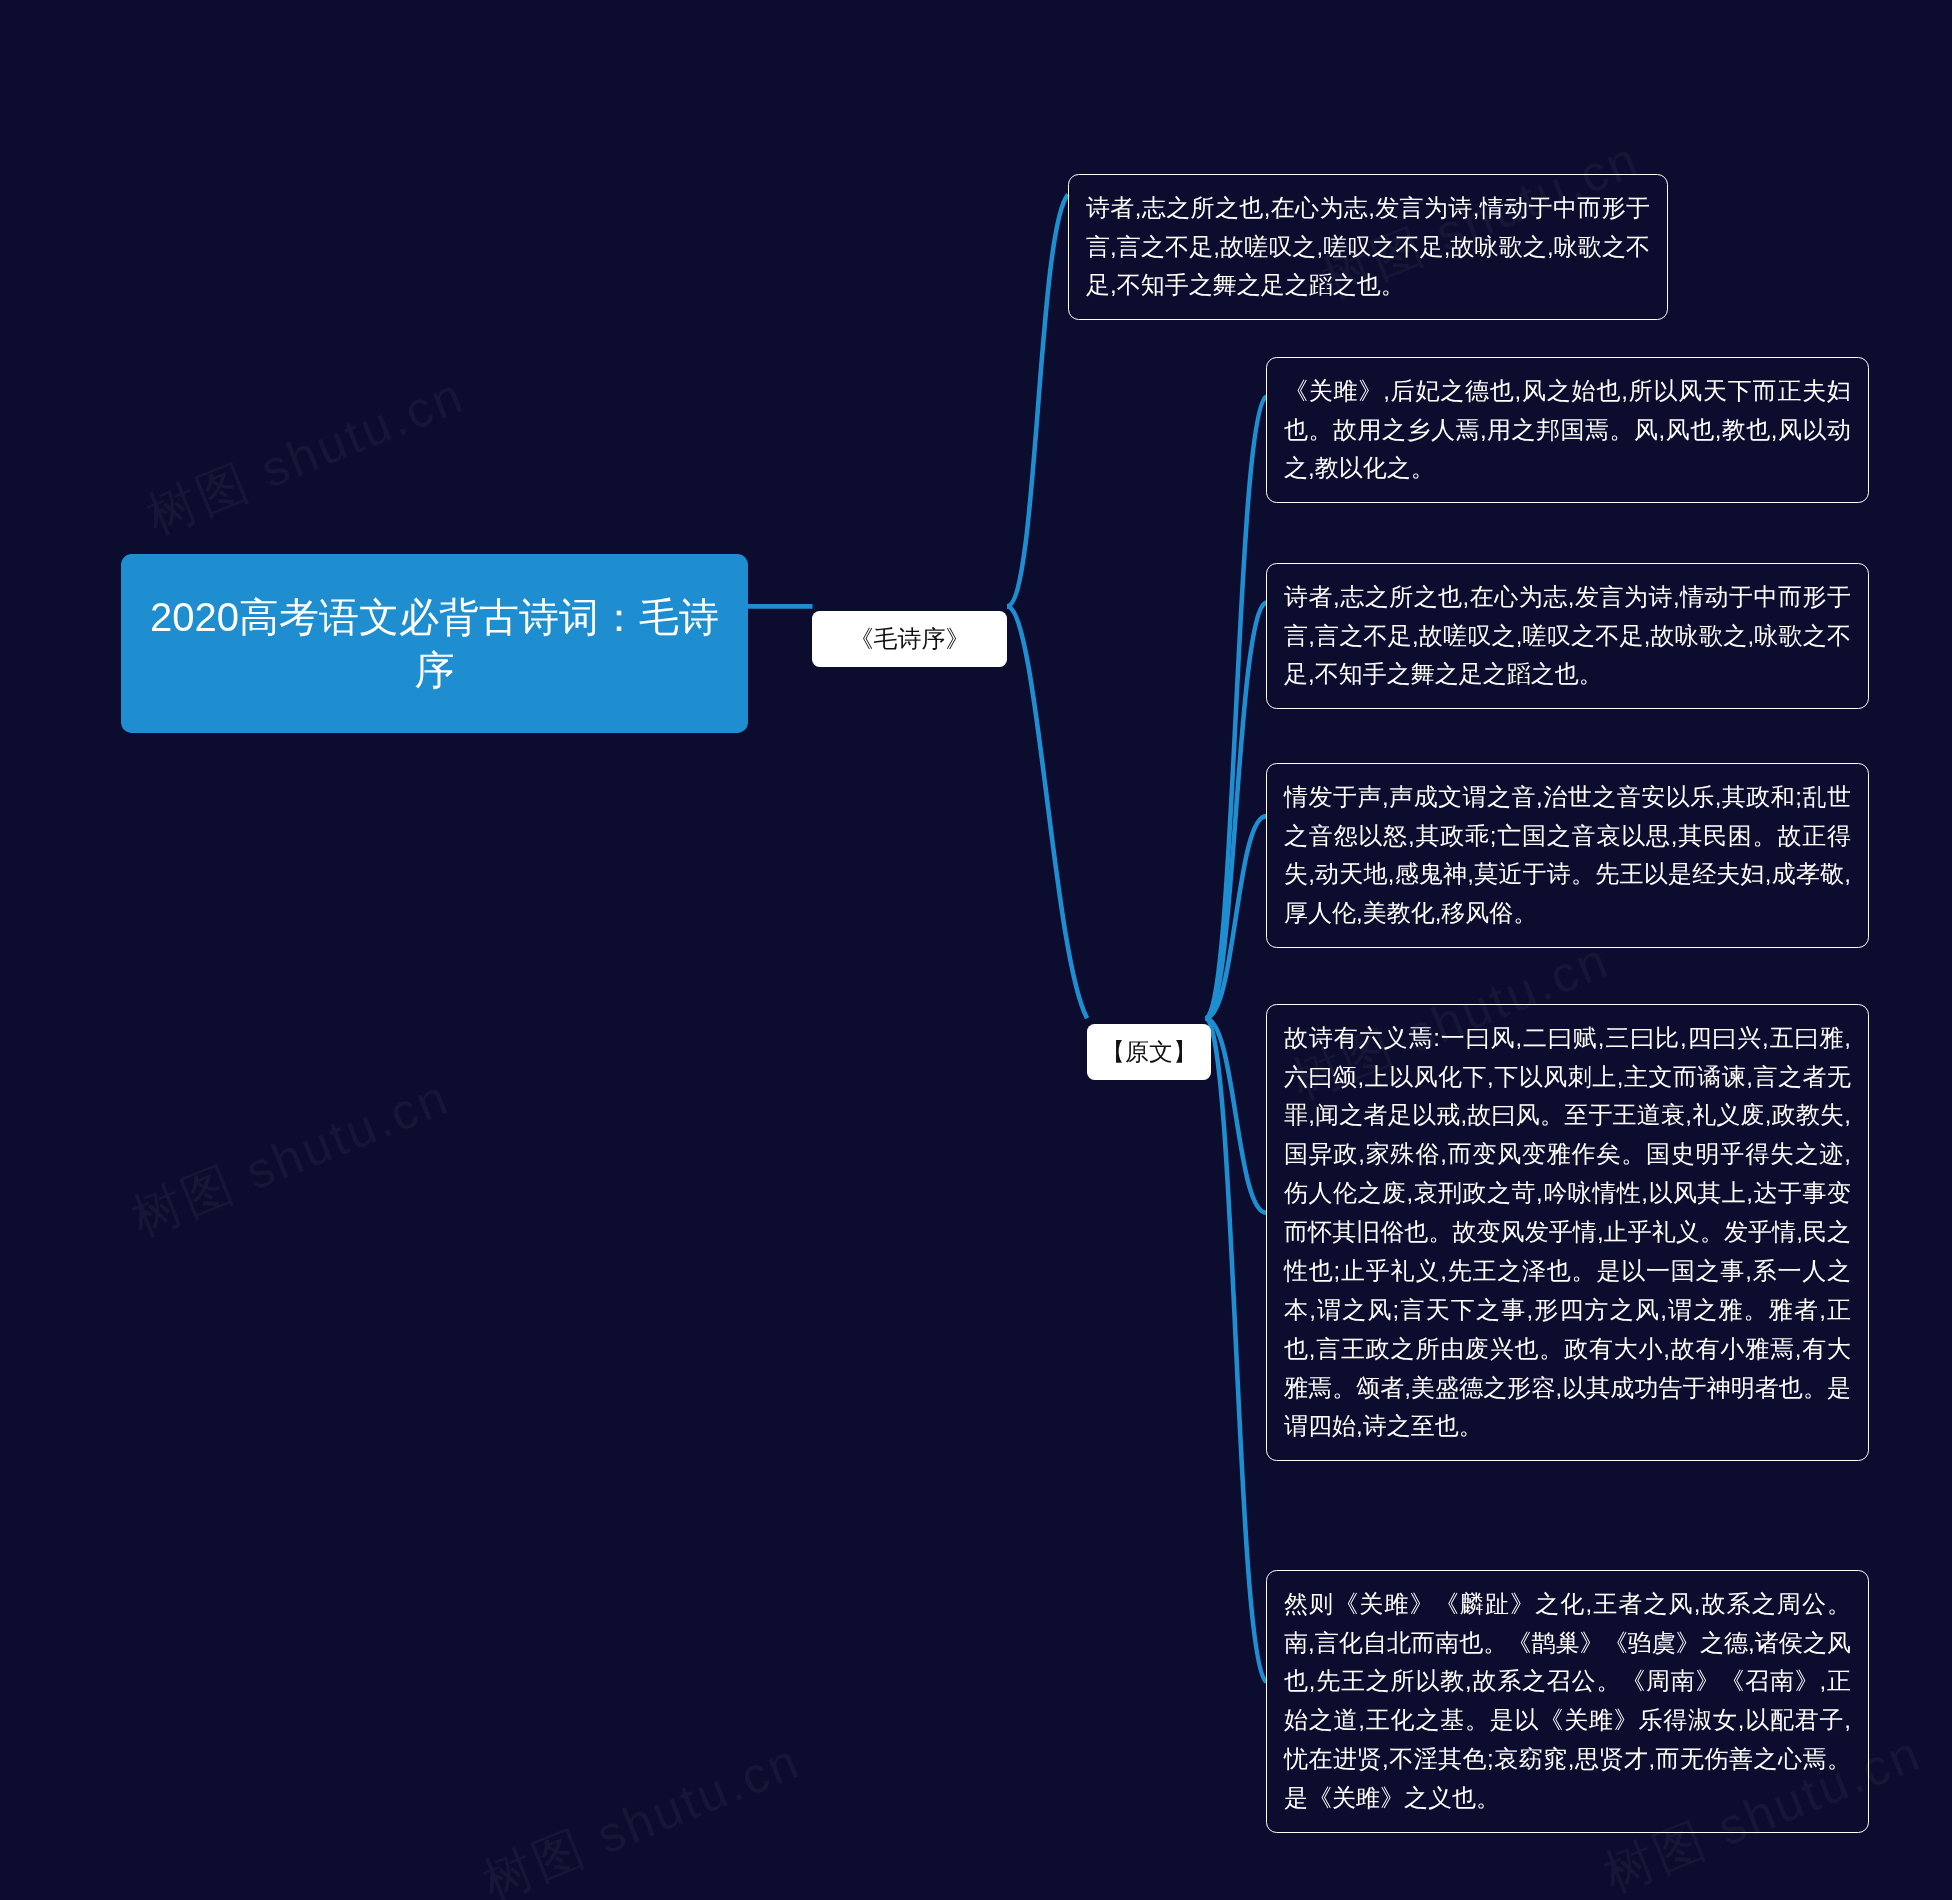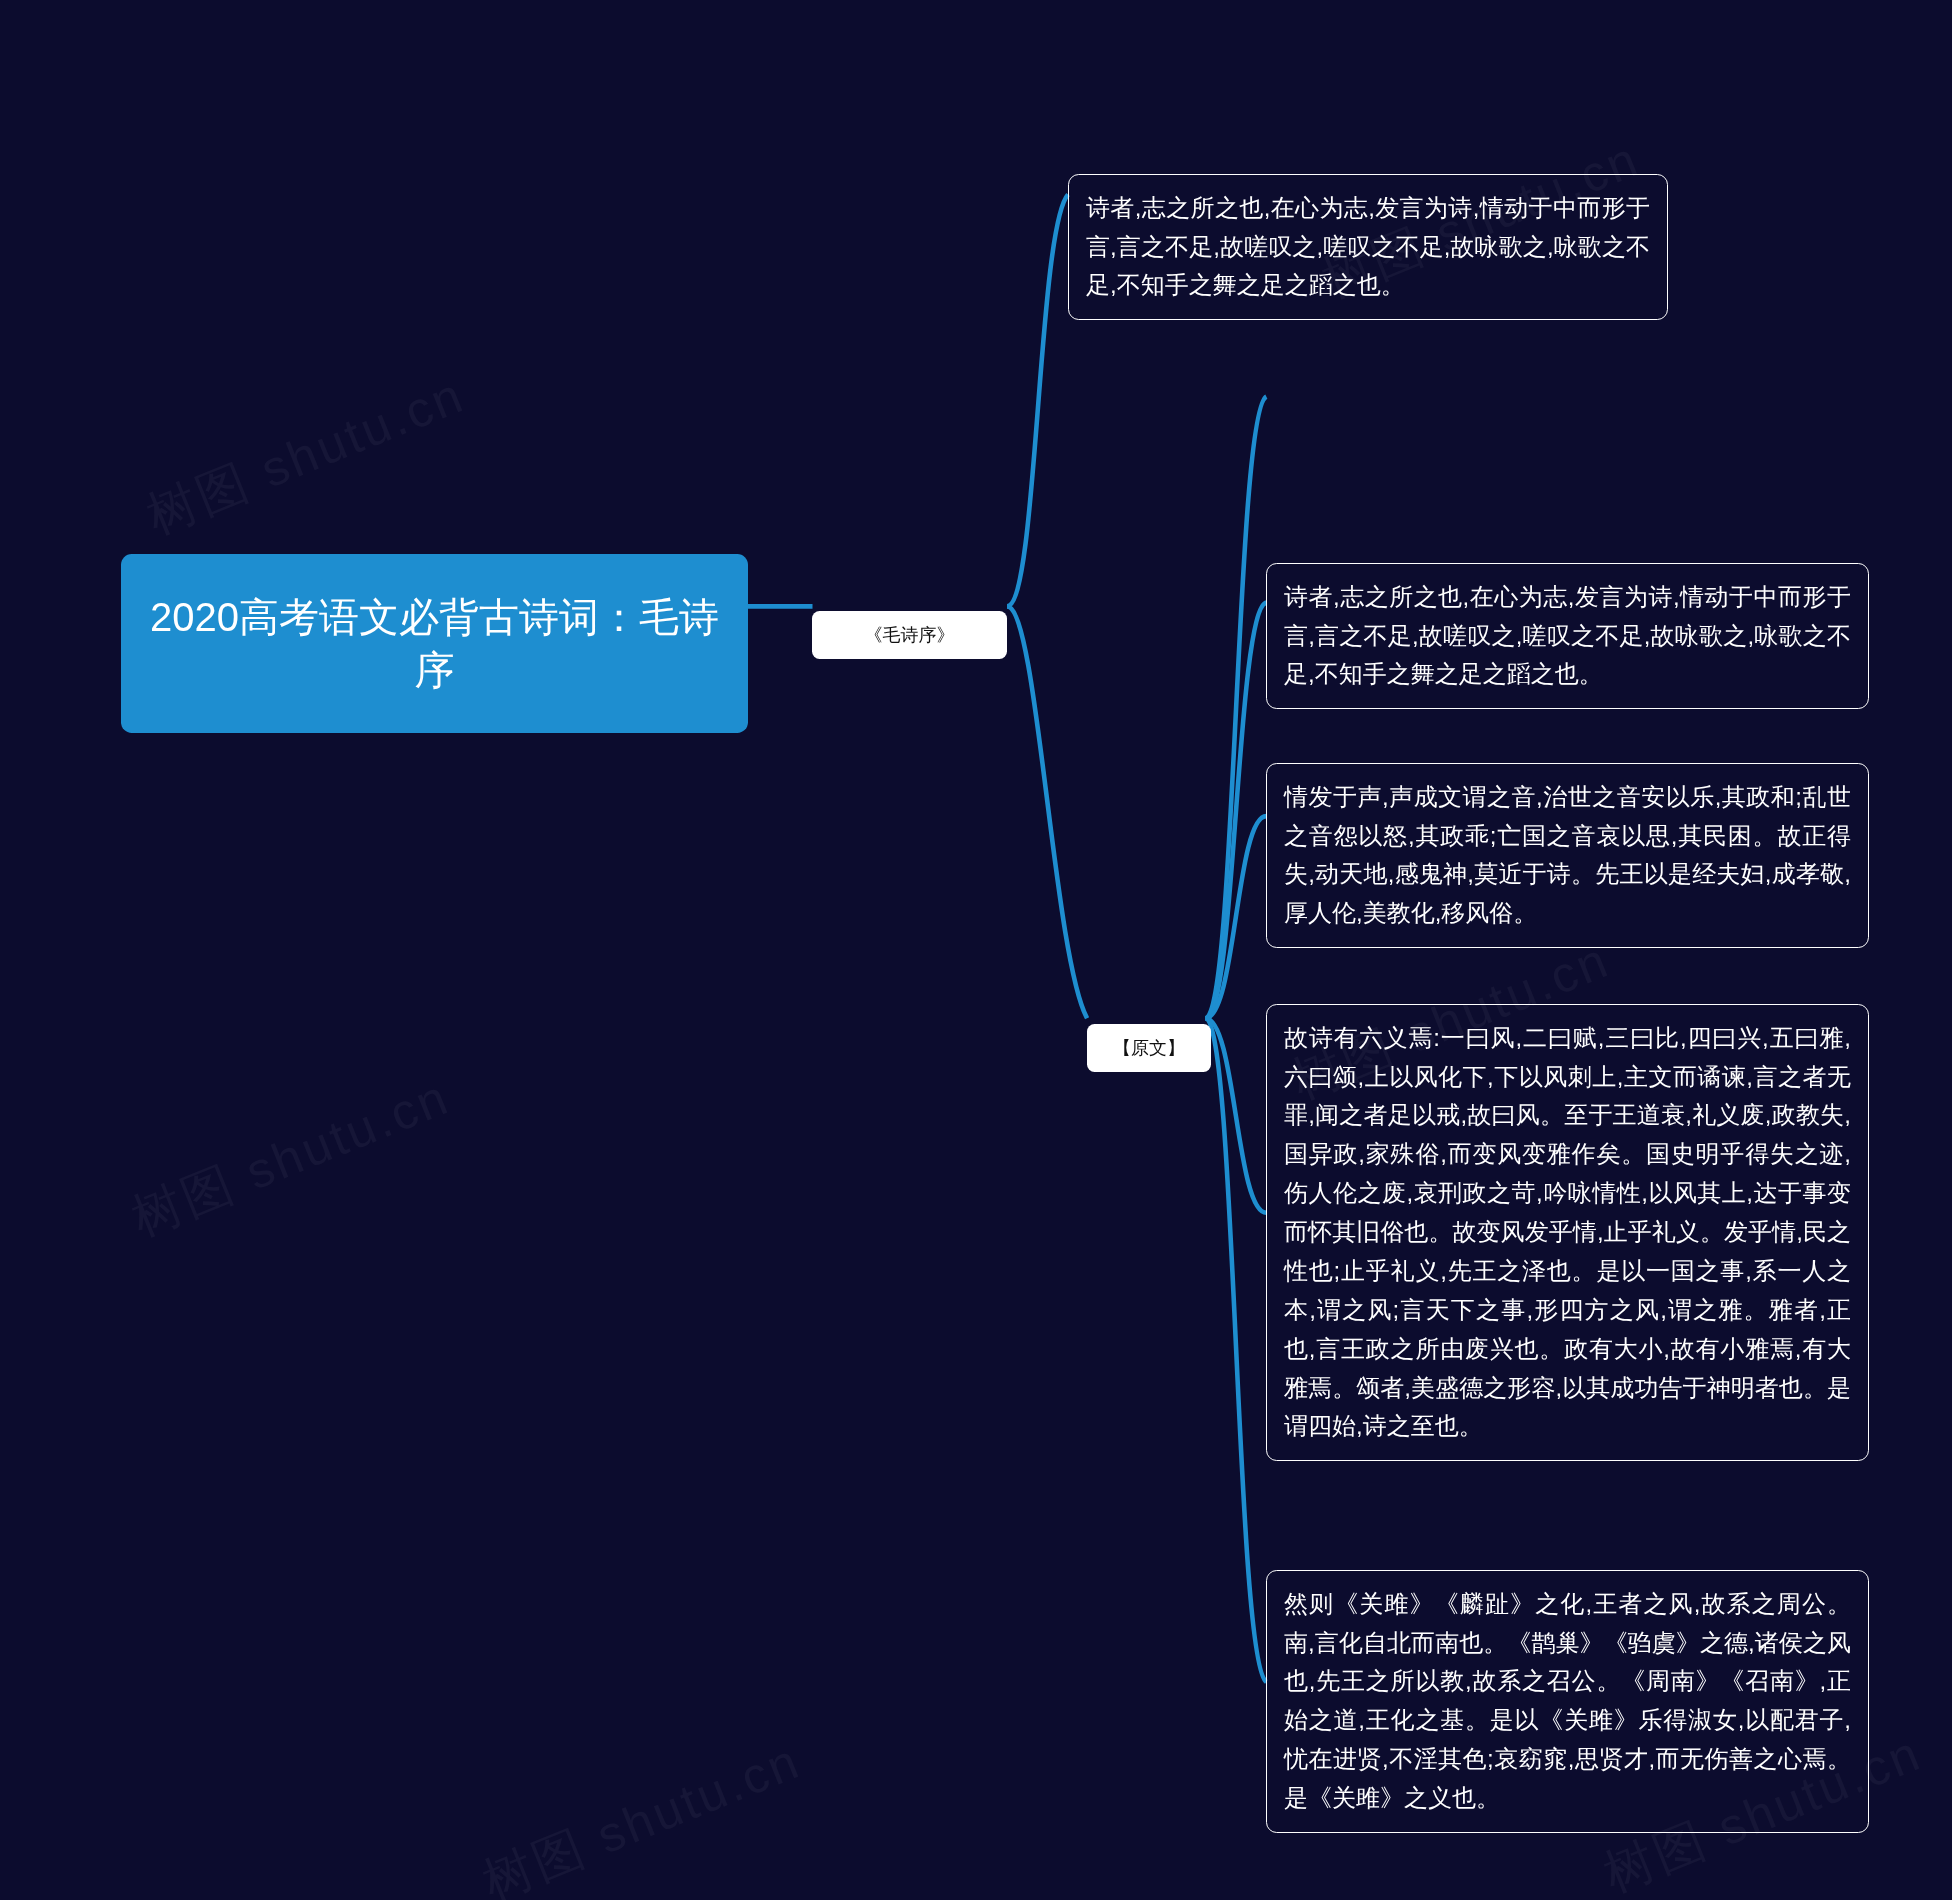--- a/index.html
+++ b/index.html
@@ -52,21 +52,21 @@
     text-align: center;
     padding: 17px 20px;
     display: flex;
     align-items: center;
     justify-content: center;
   }
   .branch-node {
     background: #ffffff;
     color: #111111;
     border-radius: 7.6px;
-    font-size: 18px;
+    font-size: 24px;
     padding: 12.2px 17px;
     display: flex;
     align-items: center;
     justify-content: center;
     white-space: nowrap;
   }
   .leaf-node {
     background: transparent;
     color: #ffffff;
     border: 1.5px solid #ffffff;
@@ -111,20 +111,21 @@
   <div class="node branch-node" style="left:812px; top:574px; width:195px;">
     <span>《毛诗序》</span>
   </div>
 
   <div class="node branch-node" style="left:1087px; top:987px; width:124px;">
     <span>【原文】</span>
   </div>
 
   <div class="node leaf-node" style="left:1068px; top:137px; width:600px;">诗者,志之所之也,在心为志,发言为诗,情动于中而形于言,言之不足,故嗟叹之,嗟叹之不足,故咏歌之,咏歌之不足,不知手之舞之足之蹈之也。</div>
 
+  <div class="node leaf-node" style="left:1266px; top:320px; width:603px;">《关雎》,后妃之德也,风之始也,所以风天下而正夫妇也。故用之乡人焉,用之邦国焉。风,风也,教也,风以动之,教以化之。</div>
 
   <div class="node leaf-node" style="left:1266px; top:526px; width:603px;">诗者,志之所之也,在心为志,发言为诗,情动于中而形于言,言之不足,故嗟叹之,嗟叹之不足,故咏歌之,咏歌之不足,不知手之舞之足之蹈之也。</div>
 
   <div class="node leaf-node" style="left:1266px; top:726px; width:603px;">情发于声,声成文谓之音,治世之音安以乐,其政和;乱世之音怨以怒,其政乖;亡国之音哀以思,其民困。故正得失,动天地,感鬼神,莫近于诗。先王以是经夫妇,成孝敬,厚人伦,美教化,移风俗。</div>
 
   <div class="node leaf-node" style="left:1266px; top:1533px; width:603px;">然则《关雎》《麟趾》之化,王者之风,故系之周公。南,言化自北而南也。《鹊巢》《驺虞》之德,诸侯之风也,先王之所以教,故系之召公。《周南》《召南》,正始之道,王化之基。是以《关雎》乐得淑女,以配君子,忧在进贤,不淫其色;哀窈窕,思贤才,而无伤善之心焉。是《关雎》之义也。</div>
 
   <div class="node leaf-node" style="left:1266px; top:967px; width:603px;">故诗有六义焉:一曰风,二曰赋,三曰比,四曰兴,五曰雅,六曰颂,上以风化下,下以风刺上,主文而谲谏,言之者无罪,闻之者足以戒,故曰风。至于王道衰,礼义废,政教失,国异政,家殊俗,而变风变雅作矣。国史明乎得失之迹,伤人伦之废,哀刑政之苛,吟咏情性,以风其上,达于事变而怀其旧俗也。故变风发乎情,止乎礼义。发乎情,民之性也;止乎礼义,先王之泽也。是以一国之事,系一人之本,谓之风;言天下之事,形四方之风,谓之雅。雅者,正也,言王政之所由废兴也。政有大小,故有小雅焉,有大雅焉。颂者,美盛德之形容,以其成功告于神明者也。是谓四始,诗之至也。</div>
 
 </div>

